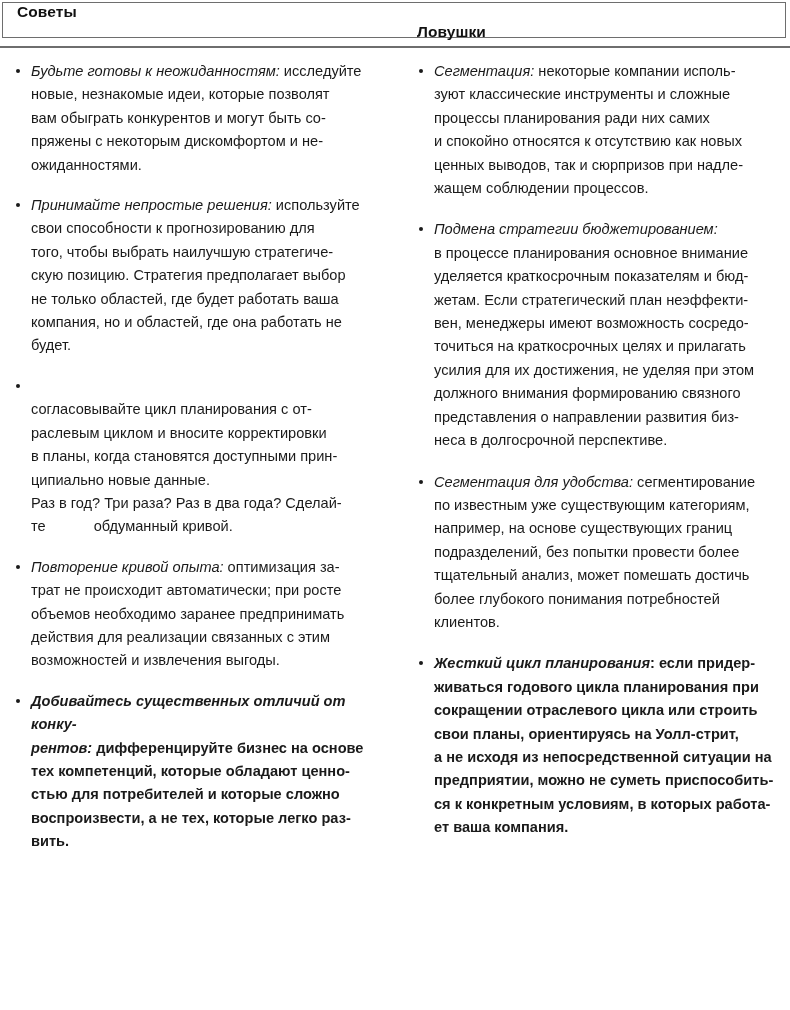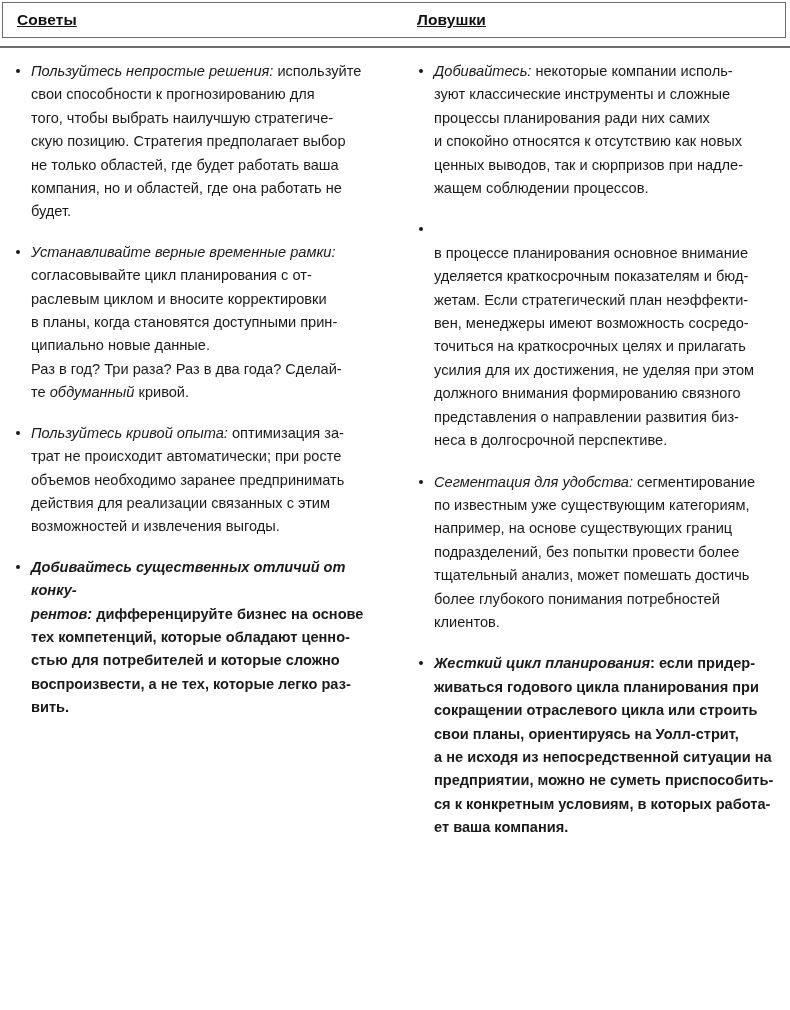--- a/index.html
+++ b/index.html
@@ -30,25 +30,24 @@
     width: 784px;
     height: 36px;
     box-sizing: border-box;
     border: 1px solid #6e6e6e;
     display: flex;
     background: #ffffff;
   }
   .header-cell {
     box-sizing: border-box;
     display: flex;
-    align-items: center;
-    text-decoration: underline;
+    align-items: flex-start;
   }
   .header-cell.left  { width: 393px; padding-left: 14px; }
-  .header-cell.right { width: 391px; padding-left: 22px; }
+  .header-cell.right { width: 391px; padding-left: 22px; margin-top: 20px; }
   .header-title {
     font-size: 15.5px;
     font-weight: bold;
     letter-spacing: 0.1px;
     color: #111111;
   }
 
   
   .header-rule {
     position: absolute;
@@ -100,21 +99,21 @@
     width: 4px;
     height: 4px;
     border-radius: 50%;
     background: #1a1a1a;
   }
 
   .lead-in {
     font-style: italic;
   }
   .inline-italic {
-    font-style: italic;
+    margin-left: 44px;
   }
   .body-text {
     font-style: normal;
   }
 </style>
 </head>
 <body>
 
 <div class="page">
 
@@ -126,57 +125,62 @@
       <span class="header-title">Ловушки</span>
     </div>
   </div>
 
   <div class="header-rule"></div>
 
   <div class="columns">
 
     <div class="column left">
       <ul class="bullet-list" id="advice-list">
-          <li class="bullet-item"><span class="bullet-marker"></span><span class="lead-in">Пользуйтесь непростые решения:</span><span class="body-text"> используйте
+          <li class="bullet-item"><span class="bullet-marker"></span><span class="lead-in">Будьте готовы к неожиданностям:</span><span class="body-text"> исследуйте
+новые, незнакомые идеи, которые позволят
+вам обыграть конкурентов и могут быть со-
+пряжены с некоторым дискомфортом и не-
+ожиданностями.</span></li>
+          <li class="bullet-item"><span class="bullet-marker"></span><span class="lead-in">Принимайте непростые решения:</span><span class="body-text"> используйте
 свои способности к прогнозированию для
 того, чтобы выбрать наилучшую стратегиче-
 скую позицию. Стратегия предполагает выбор
 не только областей, где будет работать ваша
 компания, но и областей, где она работать не
 будет.</span></li>
-          <li class="bullet-item"><span class="bullet-marker"></span><span class="lead-in">Устанавливайте верные временные рамки:</span><span class="body-text">
+          <li class="bullet-item"><span class="bullet-marker"></span><span class="body-text">
 согласовывайте цикл планирования с от-
 раслевым циклом и вносите корректировки
 в планы, когда становятся доступными прин-
 ципиально новые данные.
 Раз в год? Три раза? Раз в два года? Сделай-
 те </span><span class="inline-italic">обдуманный</span><span class="body-text"> кривой.</span></li>
-          <li class="bullet-item"><span class="bullet-marker"></span><span class="lead-in">Пользуйтесь кривой опыта:</span><span class="body-text"> оптимизация за-
+          <li class="bullet-item"><span class="bullet-marker"></span><span class="lead-in">Повторение кривой опыта:</span><span class="body-text"> оптимизация за-
 трат не происходит автоматически; при росте
 объемов необходимо заранее предпринимать
 действия для реализации связанных с этим
 возможностей и извлечения выгоды.</span></li>
           <li class="bullet-item"><span class="bullet-marker"></span><span class="lead-in">Добивайтесь существенных отличий от конку-
 рентов:</span><span class="body-text"> дифференцируйте бизнес на основе
 тех компетенций, которые обладают ценно-
 стью для потребителей и которые сложно
 воспроизвести, а не тех, которые легко раз-
 вить.</span></li>
         </ul>
     </div>
 
     <div class="column right">
       <ul class="bullet-list" id="pitfalls-list">
-          <li class="bullet-item"><span class="bullet-marker"></span><span class="lead-in">Добивайтесь:</span><span class="body-text"> некоторые компании исполь-
+          <li class="bullet-item"><span class="bullet-marker"></span><span class="lead-in">Сегментация:</span><span class="body-text"> некоторые компании исполь-
 зуют классические инструменты и сложные
 процессы планирования ради них самих
 и спокойно относятся к отсутствию как новых
 ценных выводов, так и сюрпризов при надле-
 жащем соблюдении процессов.</span></li>
-          <li class="bullet-item"><span class="bullet-marker"></span><span class="body-text">
+          <li class="bullet-item"><span class="bullet-marker"></span><span class="lead-in">Подмена стратегии бюджетированием:</span><span class="body-text">
 в процессе планирования основное внимание
 уделяется краткосрочным показателям и бюд-
 жетам. Если стратегический план неэффекти-
 вен, менеджеры имеют возможность сосредо-
 точиться на краткосрочных целях и прилагать
 усилия для их достижения, не уделяя при этом
 должного внимания формированию связного
 представления о направлении развития биз-
 неса в долгосрочной перспективе.</span></li>
           <li class="bullet-item"><span class="bullet-marker"></span><span class="lead-in">Сегментация для удобства:</span><span class="body-text"> сегментирование

